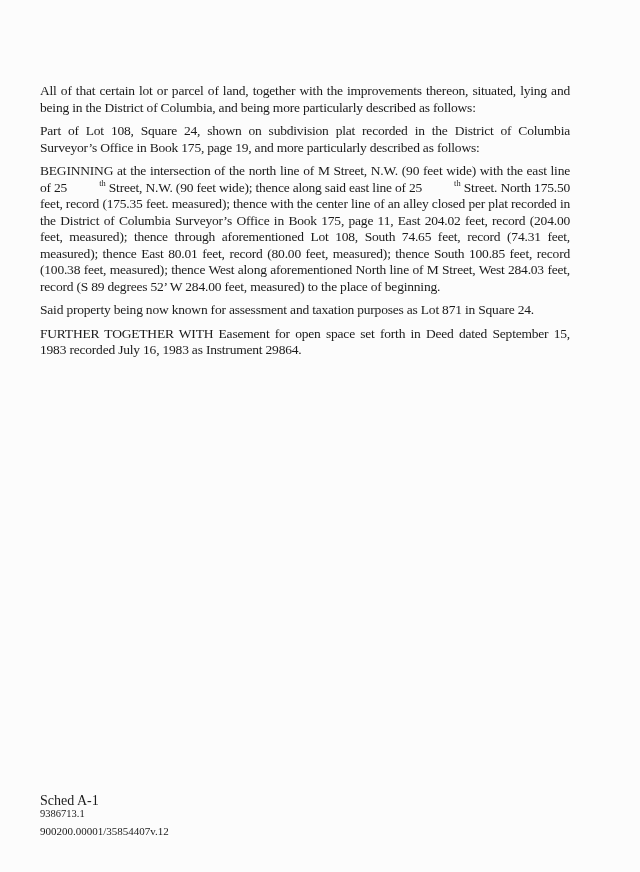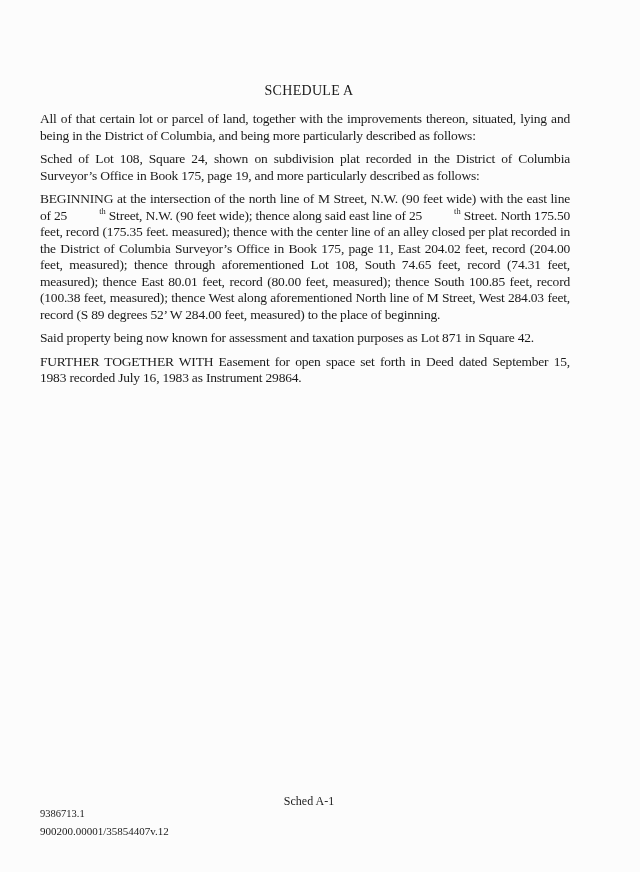--- a/index.html
+++ b/index.html
@@ -59,48 +59,47 @@
     top: 777px;
     font-size: 10.5px;
     line-height: 12px;
     margin-top: 31px;
   }
   .footer-page {
     position: absolute;
     left: 40px;
     top: 793px;
     width: 538px;
-    text-align: center;
-    font-size: 12px;
+    text-align: left;
+    font-size: 14px;
     line-height: 16px;
   }
   .footer-ref {
     position: absolute;
     left: 40px;
     top: 825px;
     font-size: 11px;
     line-height: 12px;
   }
 </style>
 </head>
 <body>
 
 <div class="page" style="background: rgb(252, 252, 252); color: rgb(27, 27, 27);">
   <div class="content">
 
-    <div class="title">SCHEDULE A</div>
 
 
     <p class="para">All of that certain lot or parcel of land, together with the improvements thereon, situated, lying and being in the District of Columbia, and being more particularly described as follows:</p>
 
-    <p class="para">Sched of Lot 108, Square 24, shown on subdivision plat recorded in the District of Columbia Surveyor’s Office in Book 175, page 19, and more particularly described as follows:</p>
+    <p class="para">Part of Lot 108, Square 24, shown on subdivision plat recorded in the District of Columbia Surveyor’s Office in Book 175, page 19, and more particularly described as follows:</p>
 
     <p class="para"><span>BEGINNING at the intersection of the north line of M Street, N.W. (90 feet wide) with the east line of 25</span><sup class="sup">th</sup><span> Street, N.W. (90 feet wide); thence along said east line of 25</span><sup class="sup">th</sup><span> Street. North 175.50 feet, record (175.35 feet. measured); thence with the center line of an alley closed per plat recorded in the District of Columbia Surveyor’s Office in Book 175, page 11, East 204.02 feet, record (204.00 feet, measured); thence through aforementioned Lot 108, South 74.65 feet, record (74.31 feet, measured); thence East 80.01 feet, record (80.00 feet, measured); thence South 100.85 feet, record (100.38 feet, measured); thence West along aforementioned North line of M Street, West 284.03 feet, record (S 89 degrees 52’ W 284.00 feet, measured) to the place of beginning.</span></p>
 
-    <p class="para">Said property being now known for assessment and taxation purposes as Lot 871 in Square 42.</p>
+    <p class="para">Said property being now known for assessment and taxation purposes as Lot 871 in Square 24.</p>
 
 
     <p class="para">FURTHER TOGETHER WITH Easement for open space set forth in Deed dated September 15, 1983 recorded July 16, 1983 as Instrument 29864.</p>
   </div>
 
   <div class="footer-doc-id">9386713.1</div>
 
   <div class="footer-page">Sched A-1</div>
 
   <div class="footer-ref">900200.00001/35854407v.12</div>

